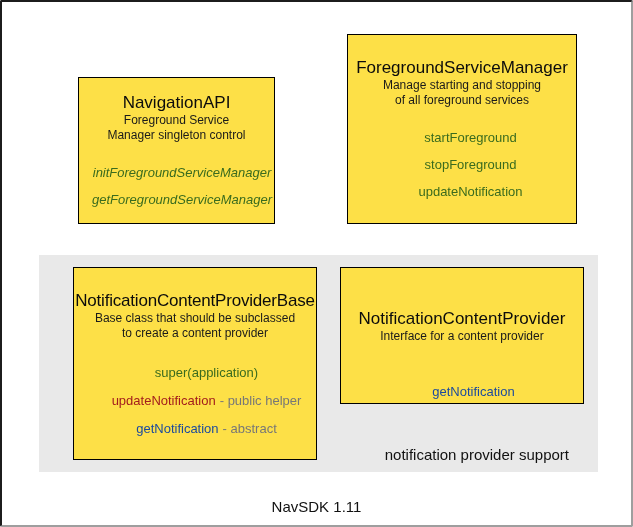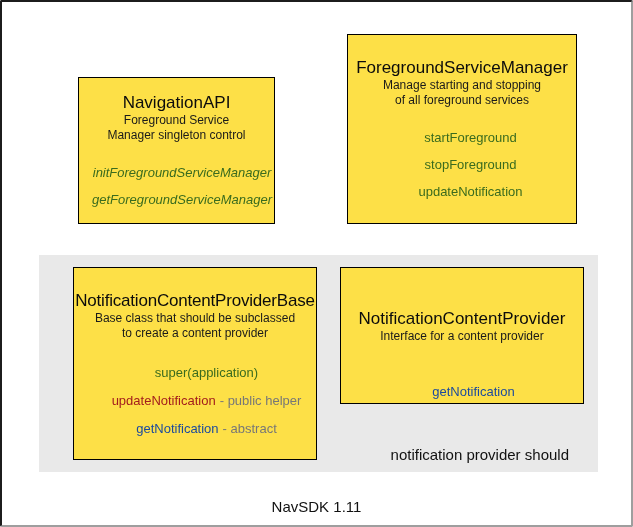--- a/index.html
+++ b/index.html
@@ -136,17 +136,17 @@
   <div class="class-box b-ncp">
     <div class="box-title">NotificationContentProvider</div>
     <div class="box-desc">
       <div>Interface for a content provider</div>
     </div>
     <div class="methods">
       <div class="method-row"><span class="m-blue">getNotification</span></div>
     </div>
   </div>
 
-  <div class="group-label">notification provider should</div>
+  <div class="group-label">notification provider support</div>
 
   <div class="caption">NavSDK 1.11</div>
 
 </div>
 
 </body></html>

